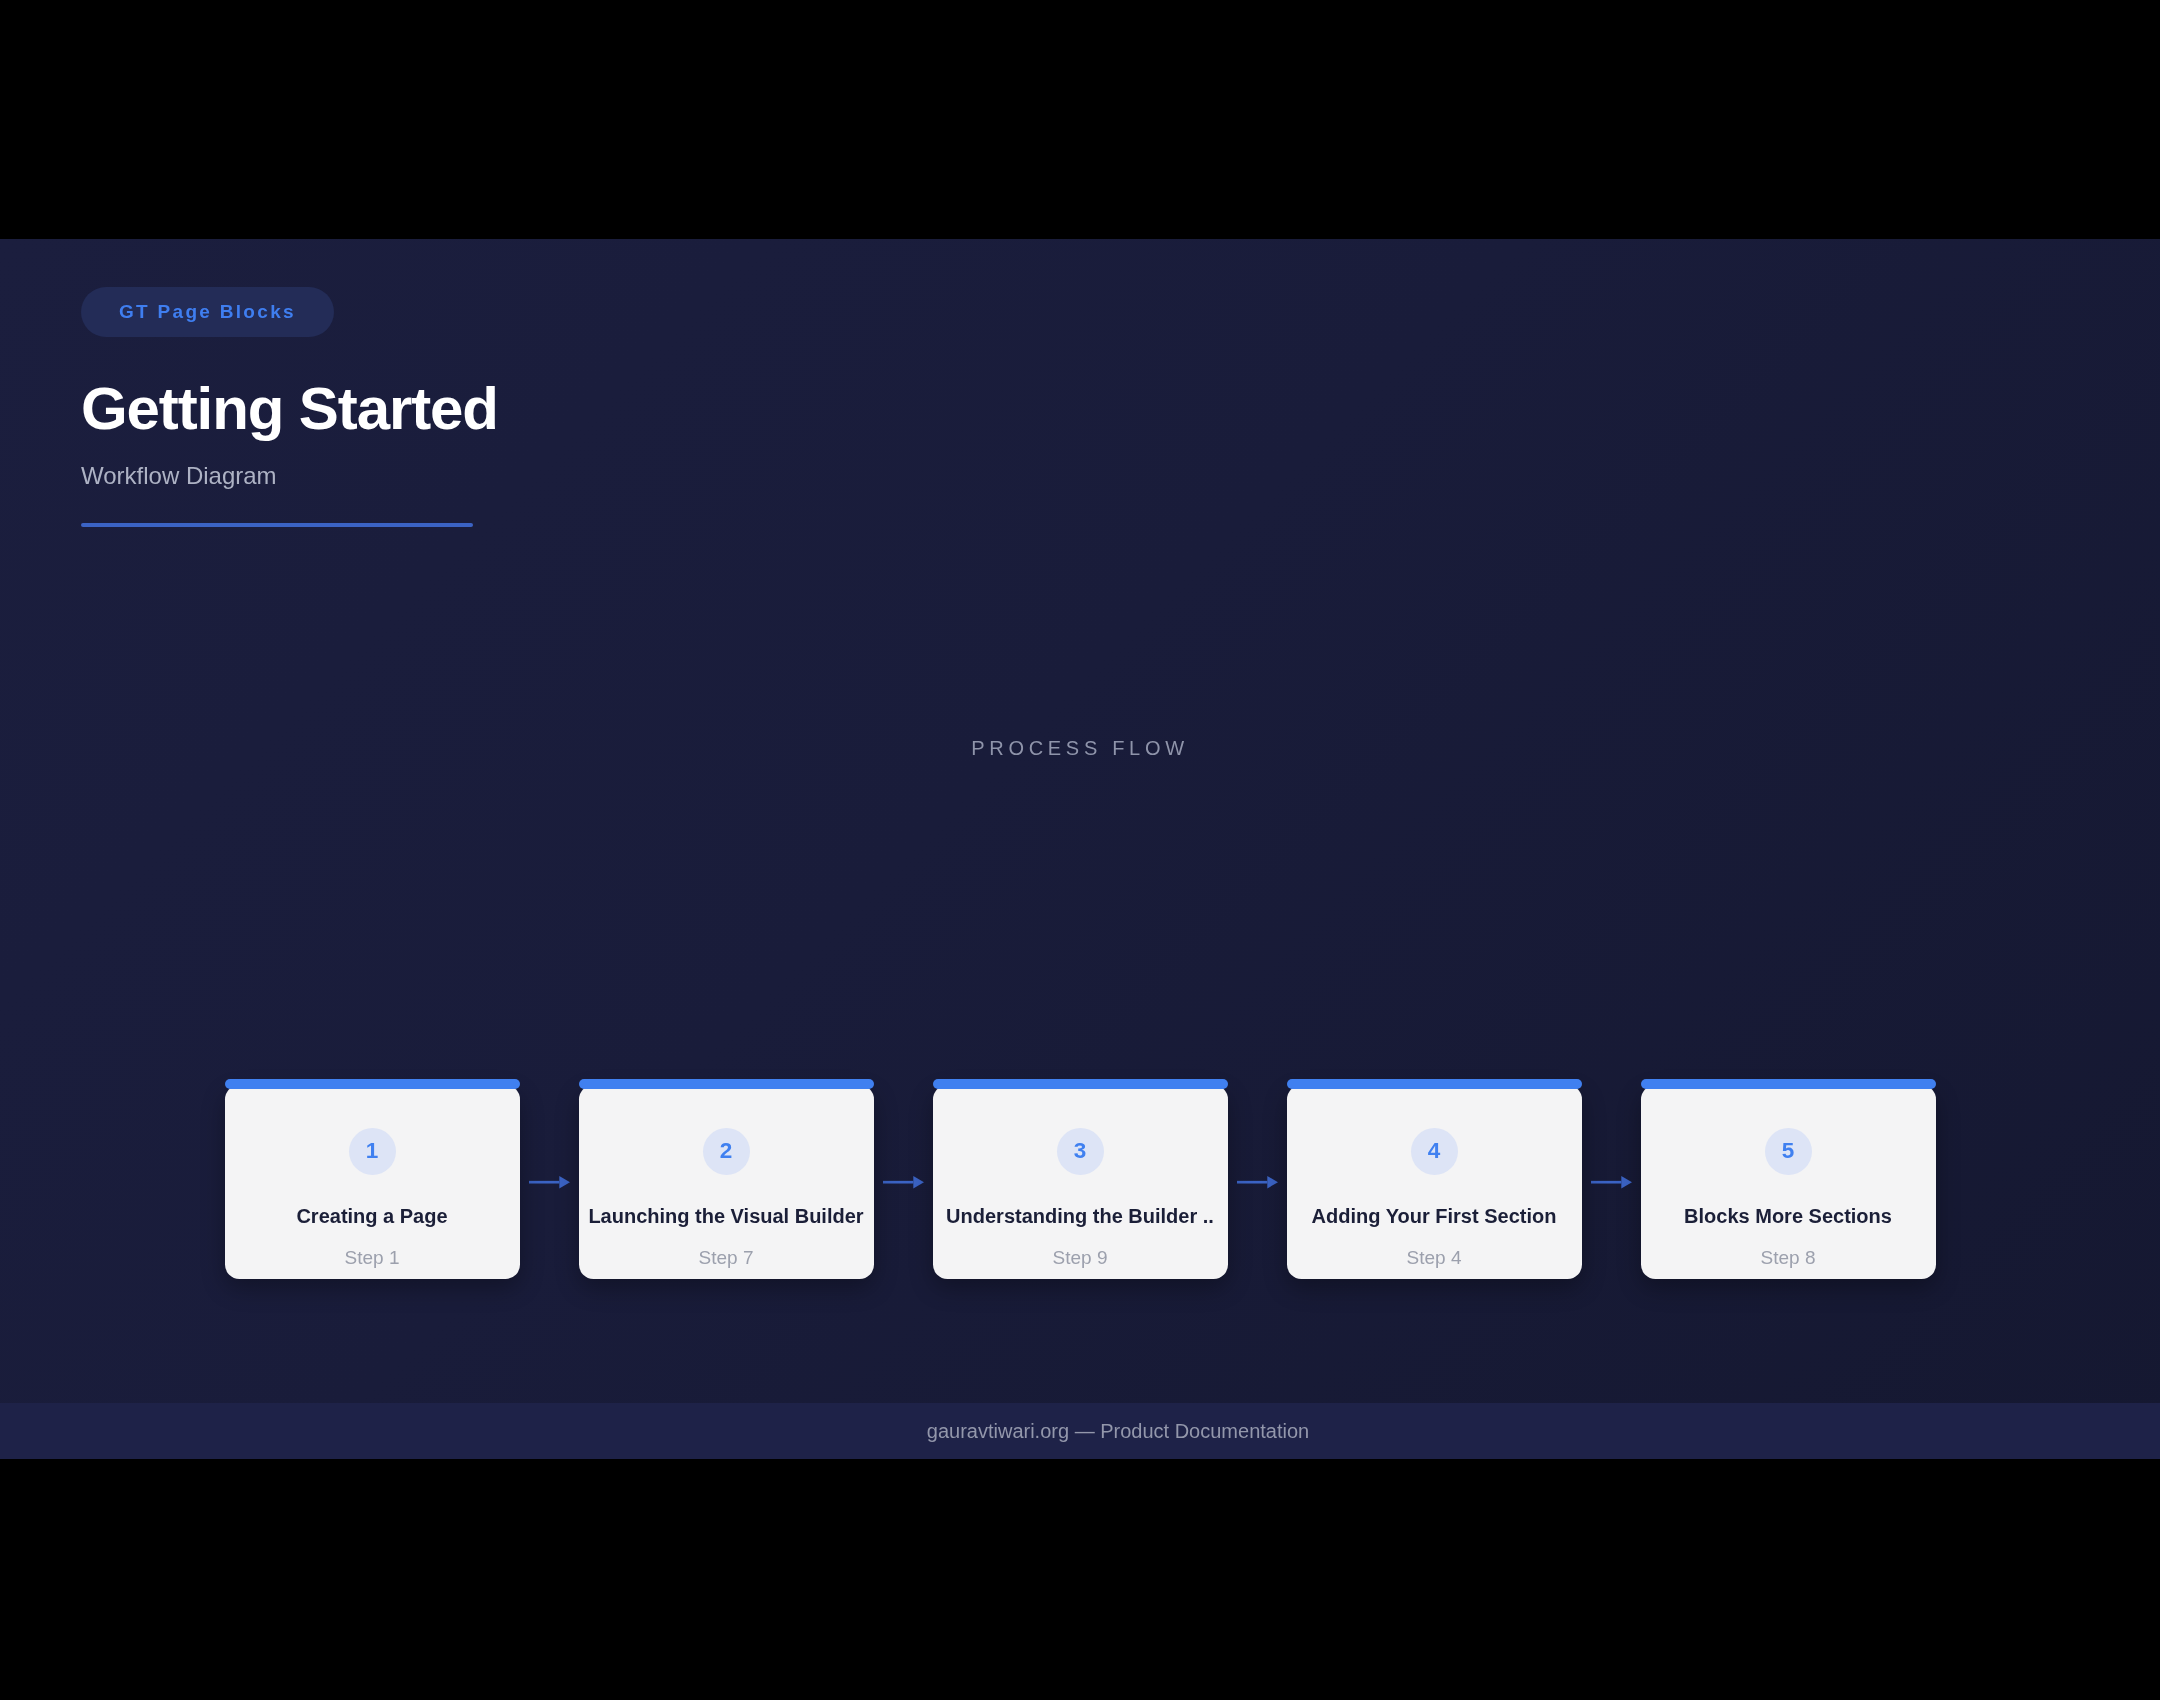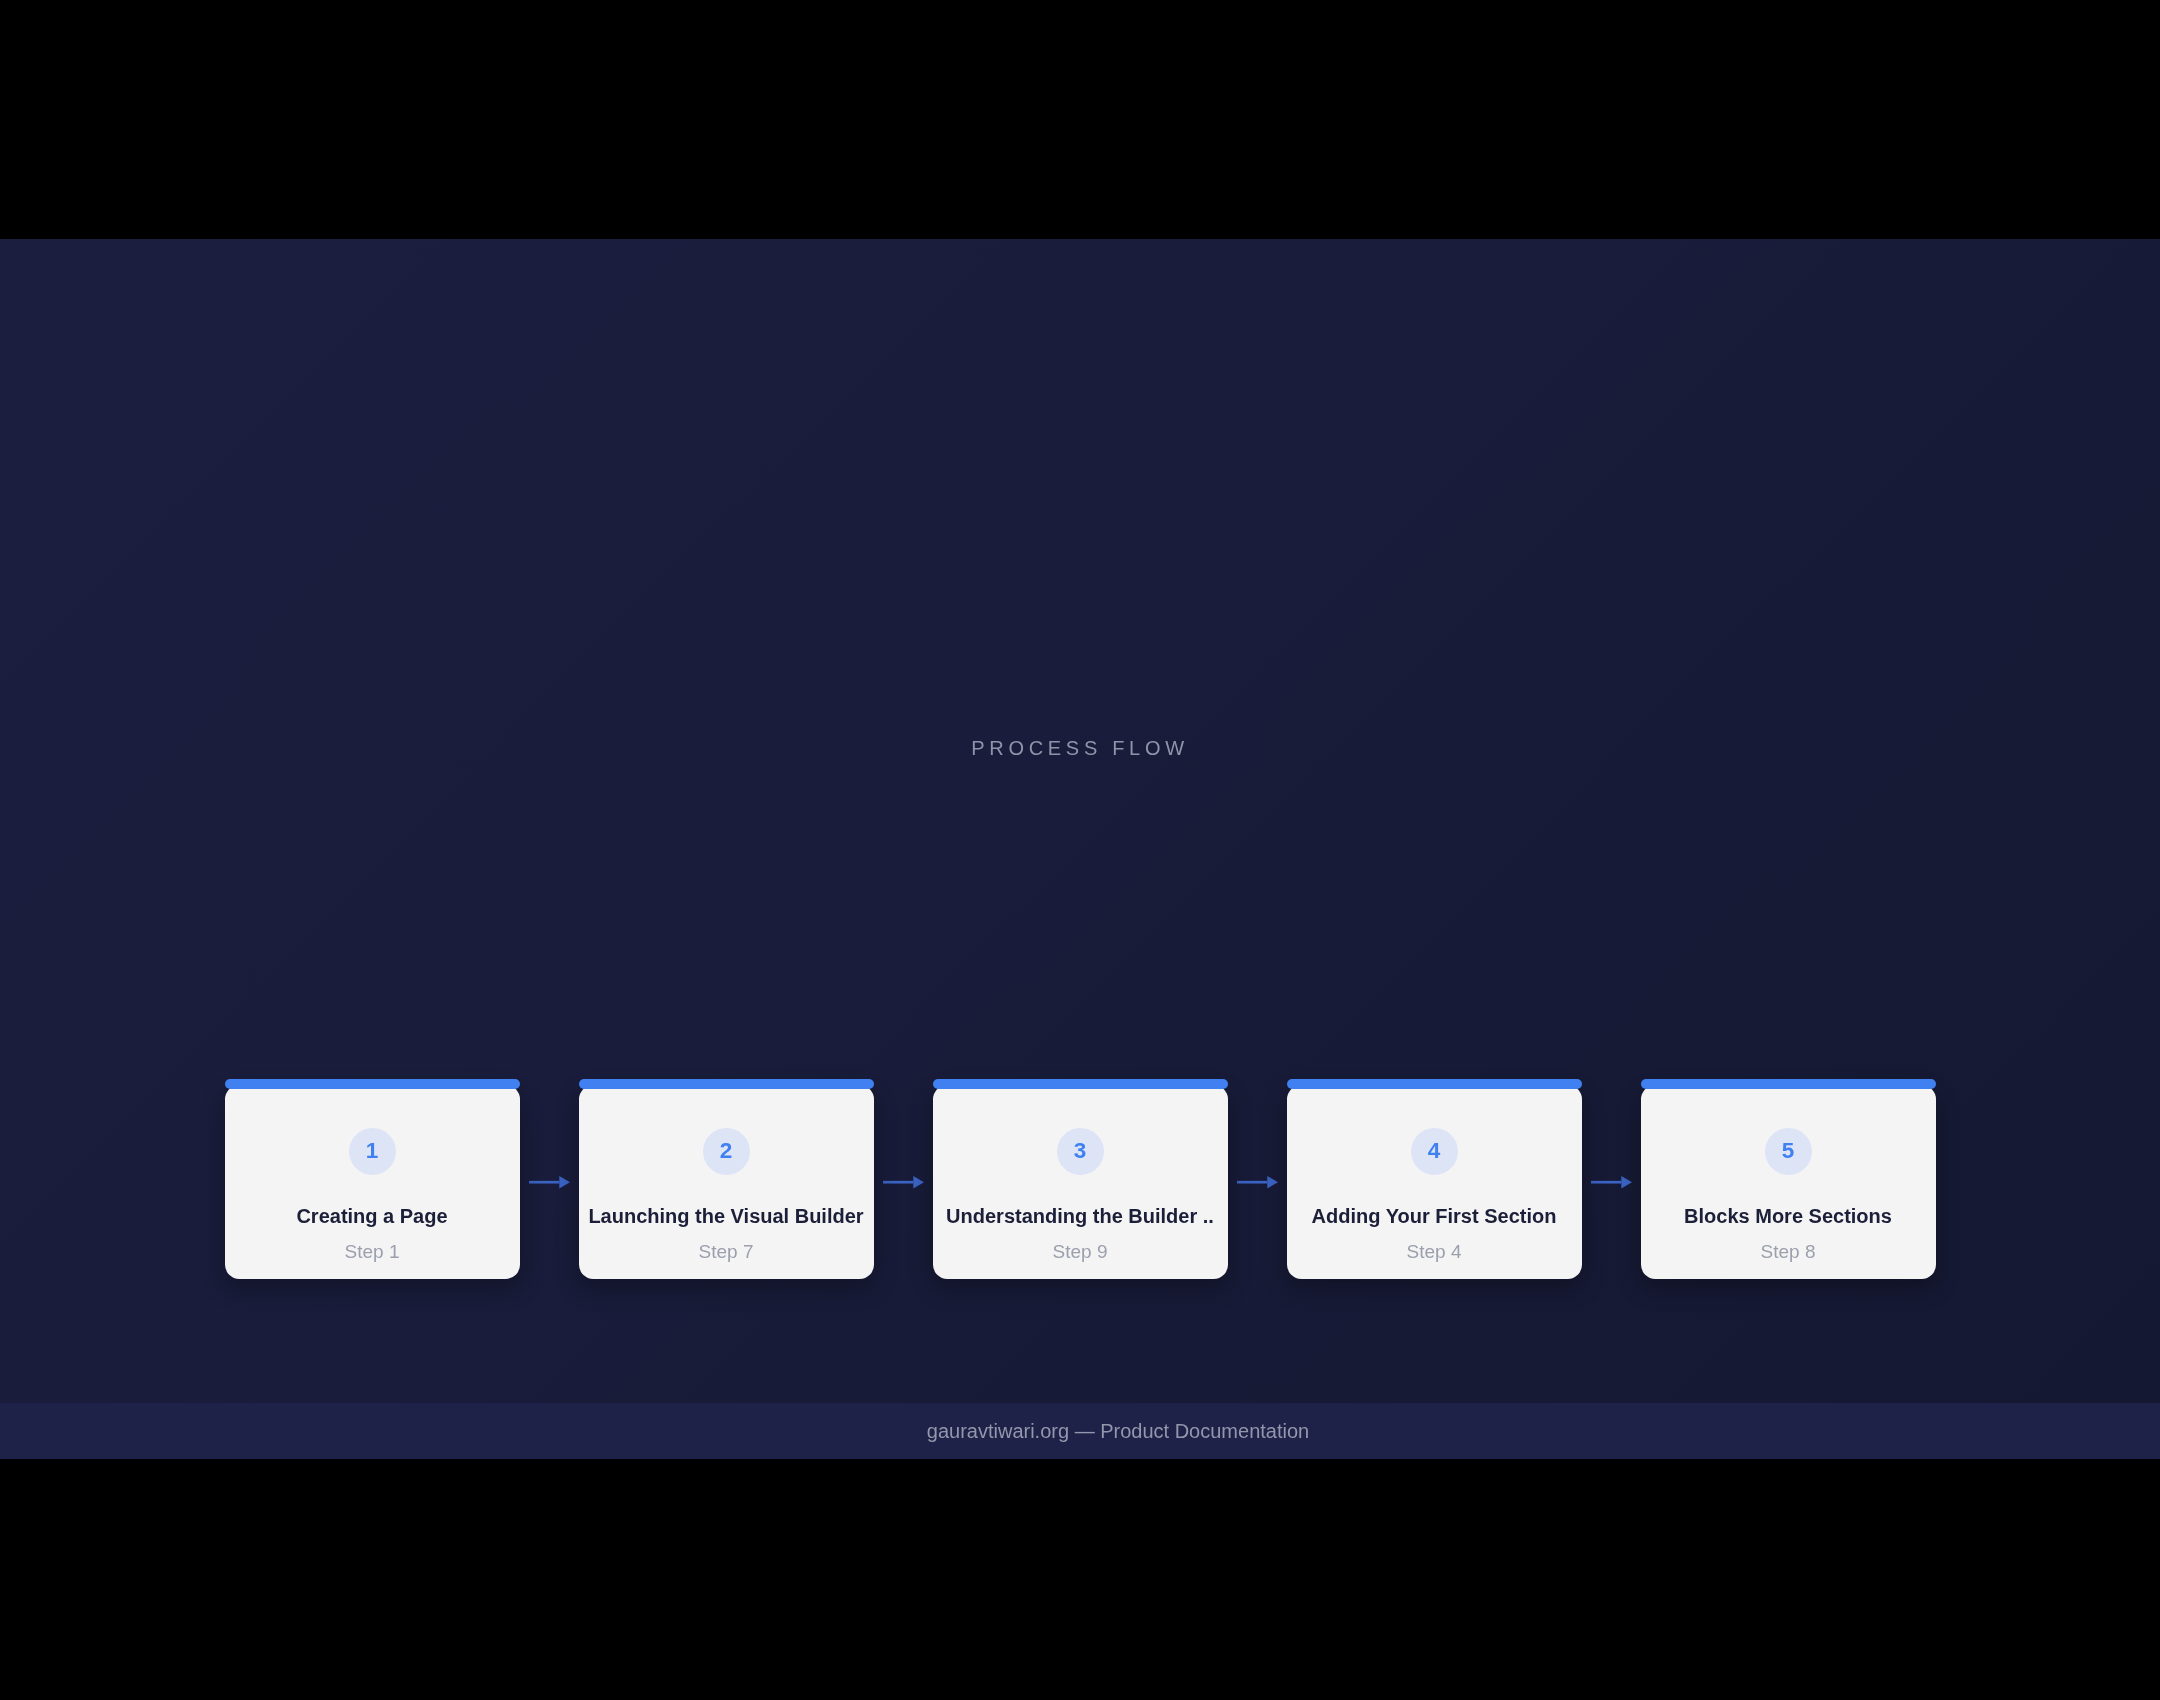--- a/index.html
+++ b/index.html
@@ -143,21 +143,21 @@
     margin-top: 29px;
     color: #1b1f38;
     font-size: 20px;
     font-weight: bold;
     text-align: center;
     white-space: nowrap;
     line-height: 1.2;
   }
 
   .step-sub {
-    margin-top: 13px;
+    margin-top: 19px;
     color: #9ca0ad;
     font-size: 19px;
     font-weight: normal;
     text-align: right;
     line-height: 1.2;
   }
 
   
   .connector {
     width: 59px;
@@ -189,20 +189,29 @@
     line-height: 1;
   }
 </style>
 </head>
 <body>
 
 <div id="screen">
 
   <div id="slide">
 
+    <div id="header">
+      <div class="badge">GT Page Blocks</div>
+
+      <h1 class="page-title">Getting Started</h1>
+
+      <div class="page-subtitle">Workflow Diagram</div>
+
+      <div class="accent-rule"></div>
+    </div>
 
     <div id="flow-label">PROCESS FLOW</div>
 
     <div id="flow-row">
 
       <div class="step-card">
         <div class="topbar"></div>
         <div class="step-num">1</div>
         <div class="step-title">Creating a Page</div>
         <div class="step-sub">Step 1</div>

